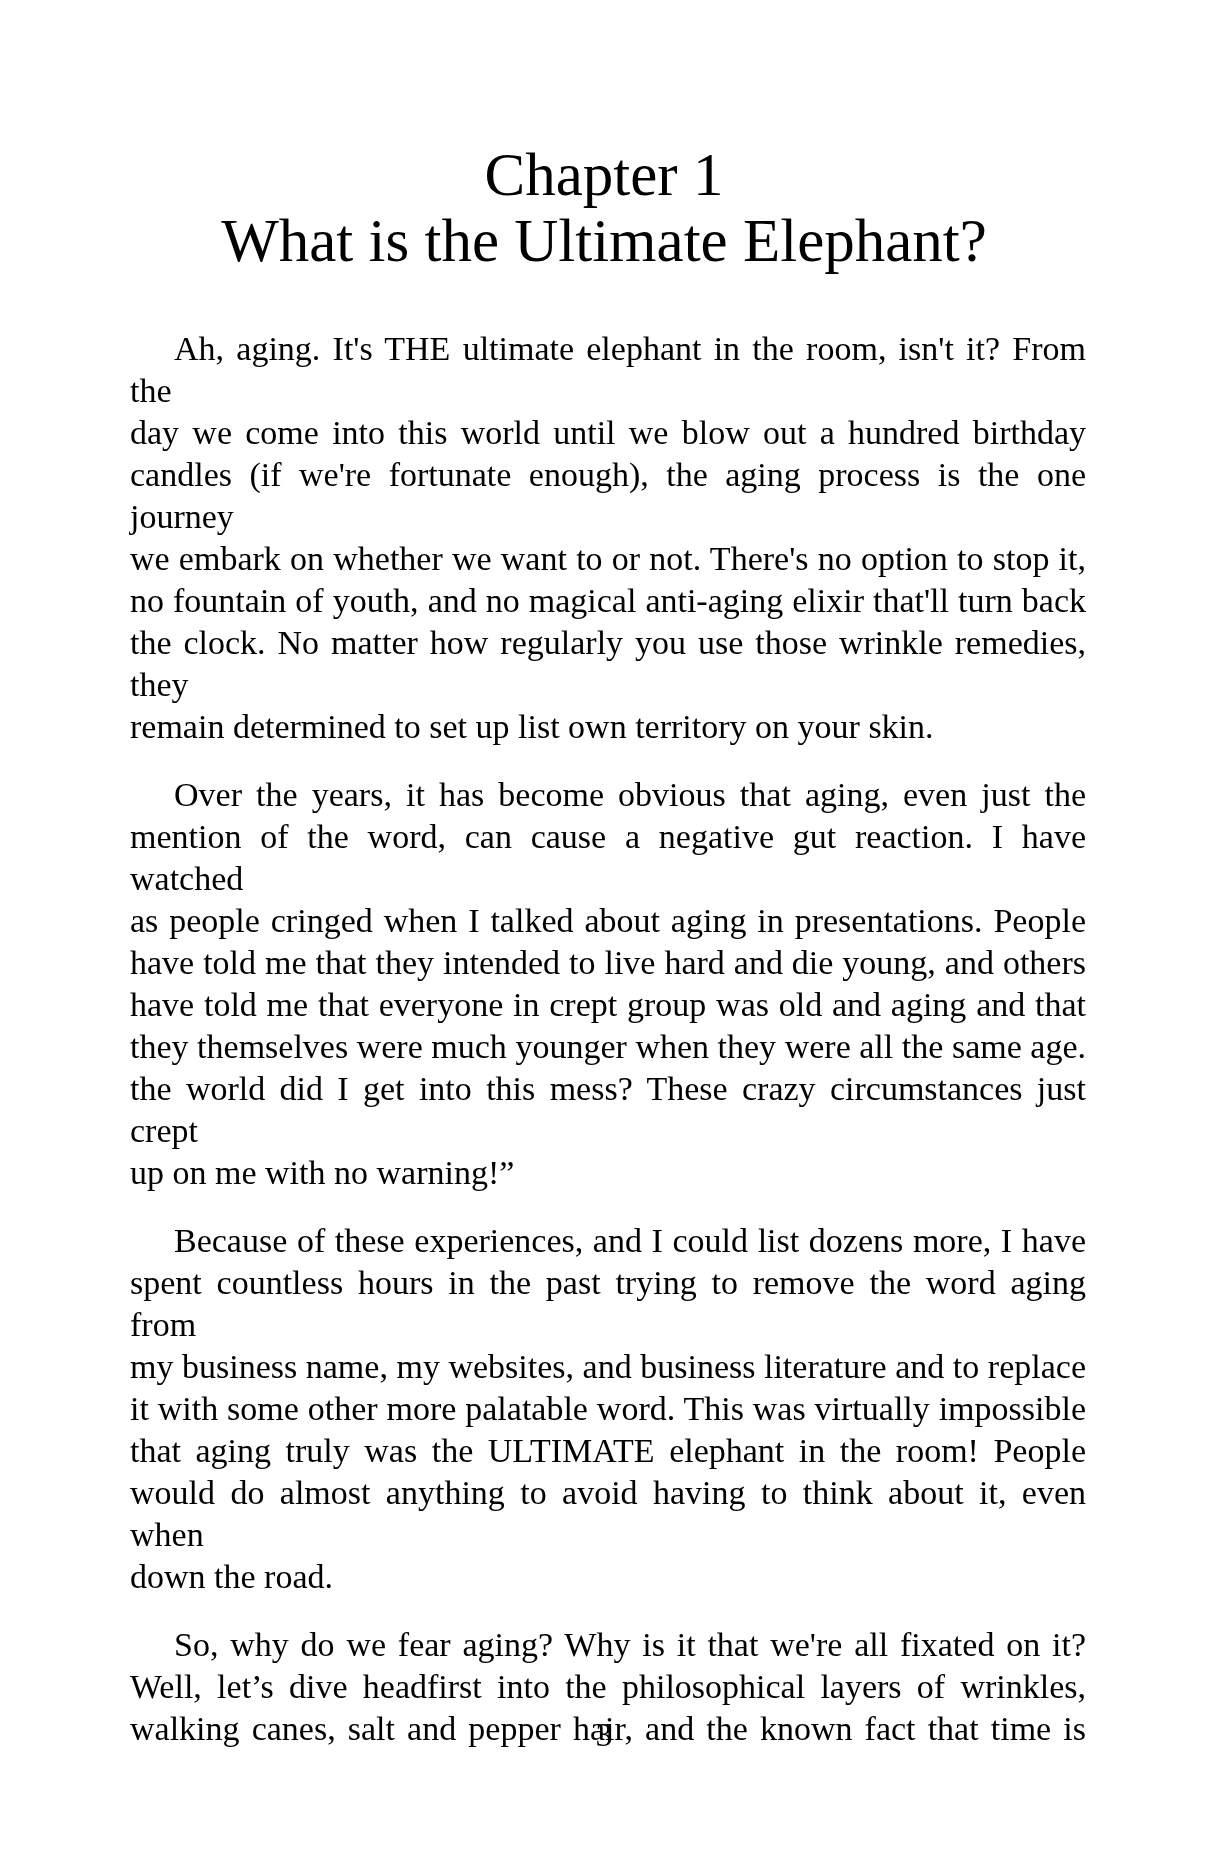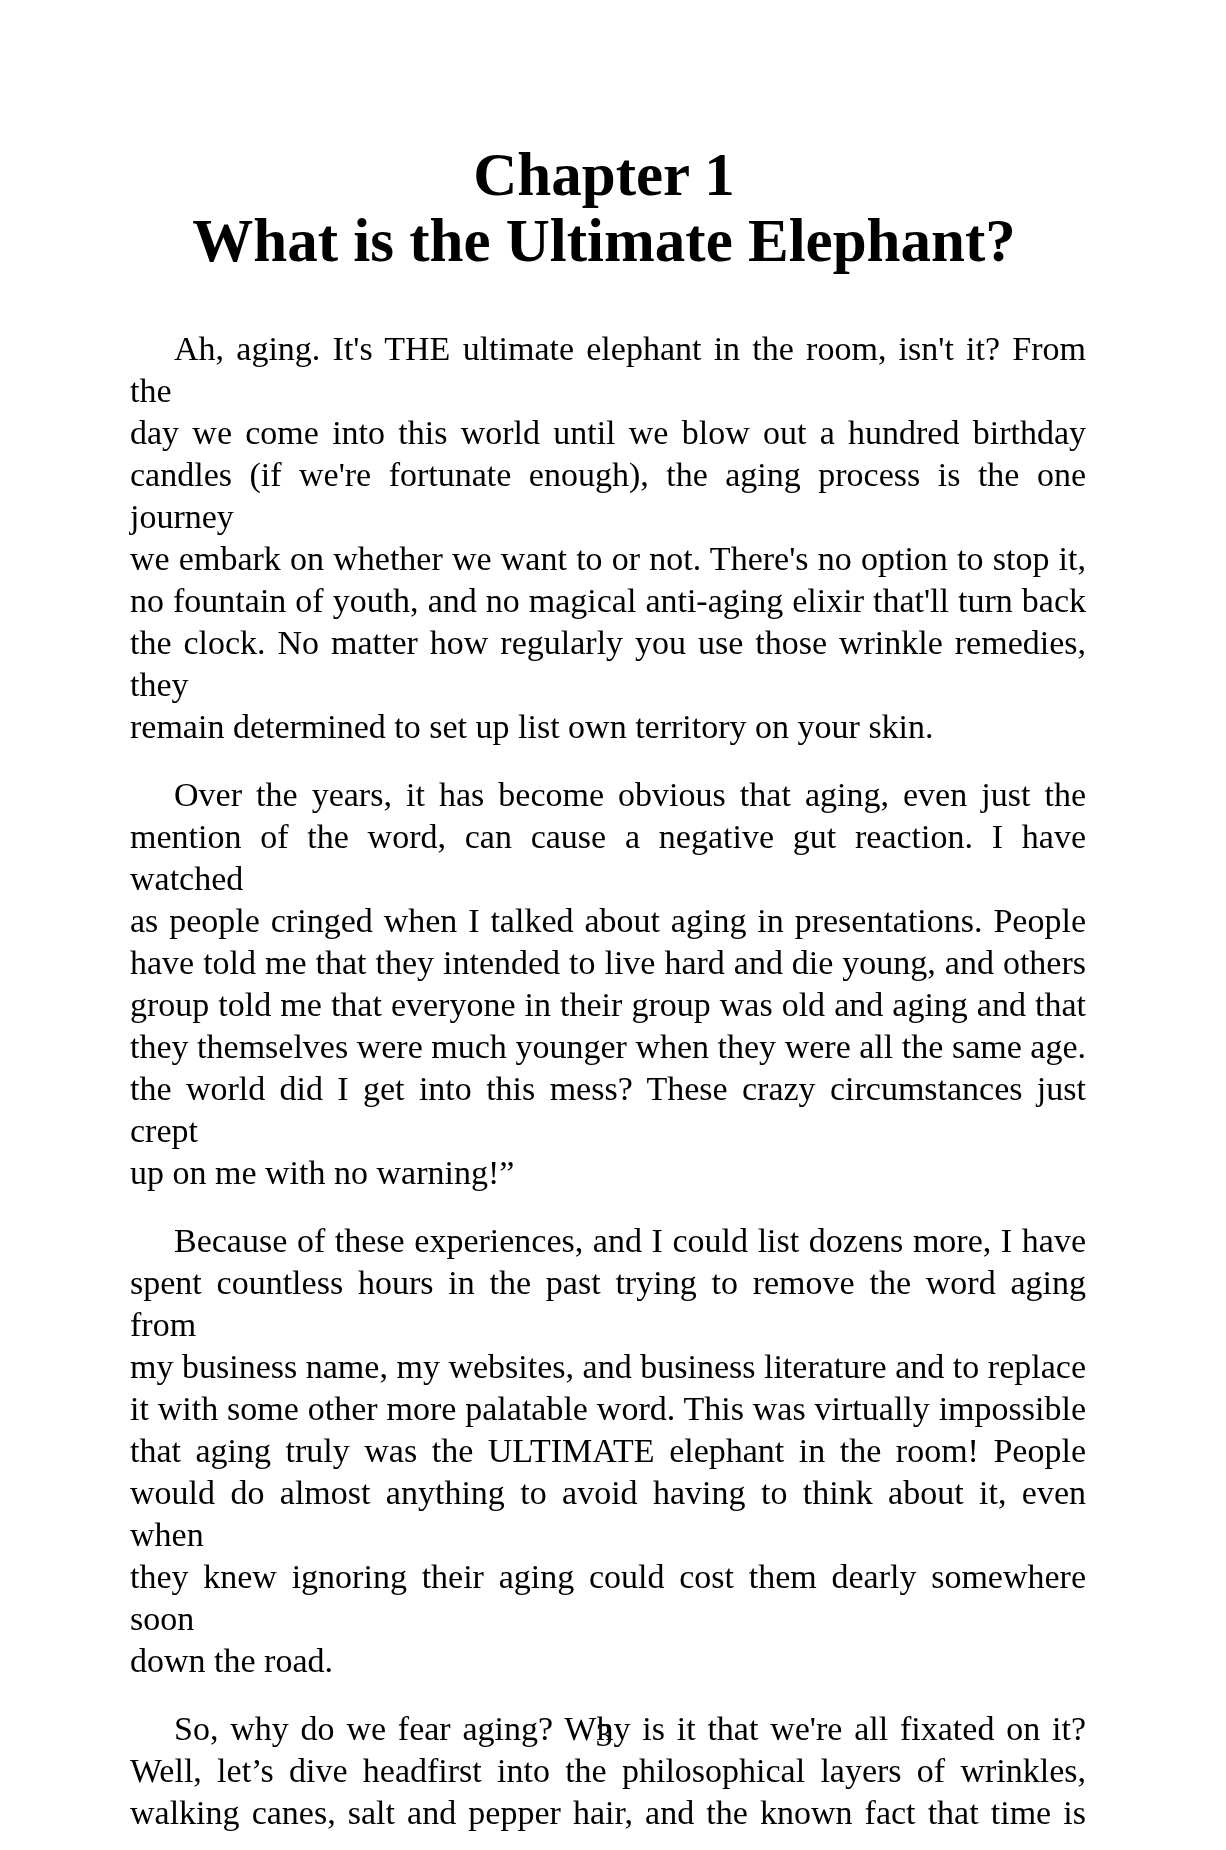--- a/index.html
+++ b/index.html
@@ -14,21 +14,21 @@
   }
   .content {
     margin-left: 122px;
     width: 964px;
   }
   .chapter-title {
     margin: 0 0 54px 0;
     padding-top: 142px;
     font-size: 61px;
     line-height: 66px;
-    font-weight: bold;
+    font-weight: normal;
     text-align: center;
     letter-spacing: 0;
   }
   .para {
     margin: 0 0 26px 8px;
     font-size: 34px;
     line-height: 42px;
   }
   .para:last-child { margin-bottom: 0; }
   .line {
@@ -65,33 +65,32 @@
           <div class="line">we embark on whether we want to or not. There's no option to stop it,</div>
           <div class="line">no fountain of youth, and no magical anti-aging elixir that'll turn back</div>
           <div class="line">the clock. No matter how regularly you use those wrinkle remedies, they</div>
           <div class="line last">remain determined to set up list own territory on your skin.</div>
         </div>
         <div class="para">
           <div class="line first">Over the years, it has become obvious that aging, even just the</div>
           <div class="line">mention of the word, can cause a negative gut reaction. I have watched</div>
           <div class="line">as people cringed when I talked about aging in presentations. People</div>
           <div class="line">have told me that they intended to live hard and die young, and others</div>
-          <div class="line">group told me that everyone in their group was old and aging and that</div>
+          <div class="line">have told me that everyone in crept group was old and aging and that</div>
           <div class="line">they themselves were much younger when they were all the same age.</div>
           <div class="line">the world did I get into this mess? These crazy circumstances just crept</div>
           <div class="line last">up on me with no warning!”</div>
         </div>
         <div class="para">
           <div class="line first">Because of these experiences, and I could list dozens more, I have</div>
           <div class="line">spent countless hours in the past trying to remove the word aging from</div>
           <div class="line">my business name, my websites, and business literature and to replace</div>
           <div class="line">it with some other more palatable word. This was virtually impossible</div>
           <div class="line">that aging truly was the ULTIMATE elephant in the room! People</div>
           <div class="line">would do almost anything to avoid having to think about it, even when</div>
-          <div class="line">they knew ignoring their aging could cost them dearly somewhere soon</div>
           <div class="line last">down the road.</div>
         </div>
         <div class="para">
           <div class="line first">So, why do we fear aging? Why is it that we're all fixated on it?</div>
           <div class="line">Well, let’s dive headfirst into the philosophical layers of wrinkles,</div>
           <div class="line">walking canes, salt and pepper hair, and the known fact that time is</div>
         </div>
       </div>
   </div>
   <div class="page-number">3</div>

